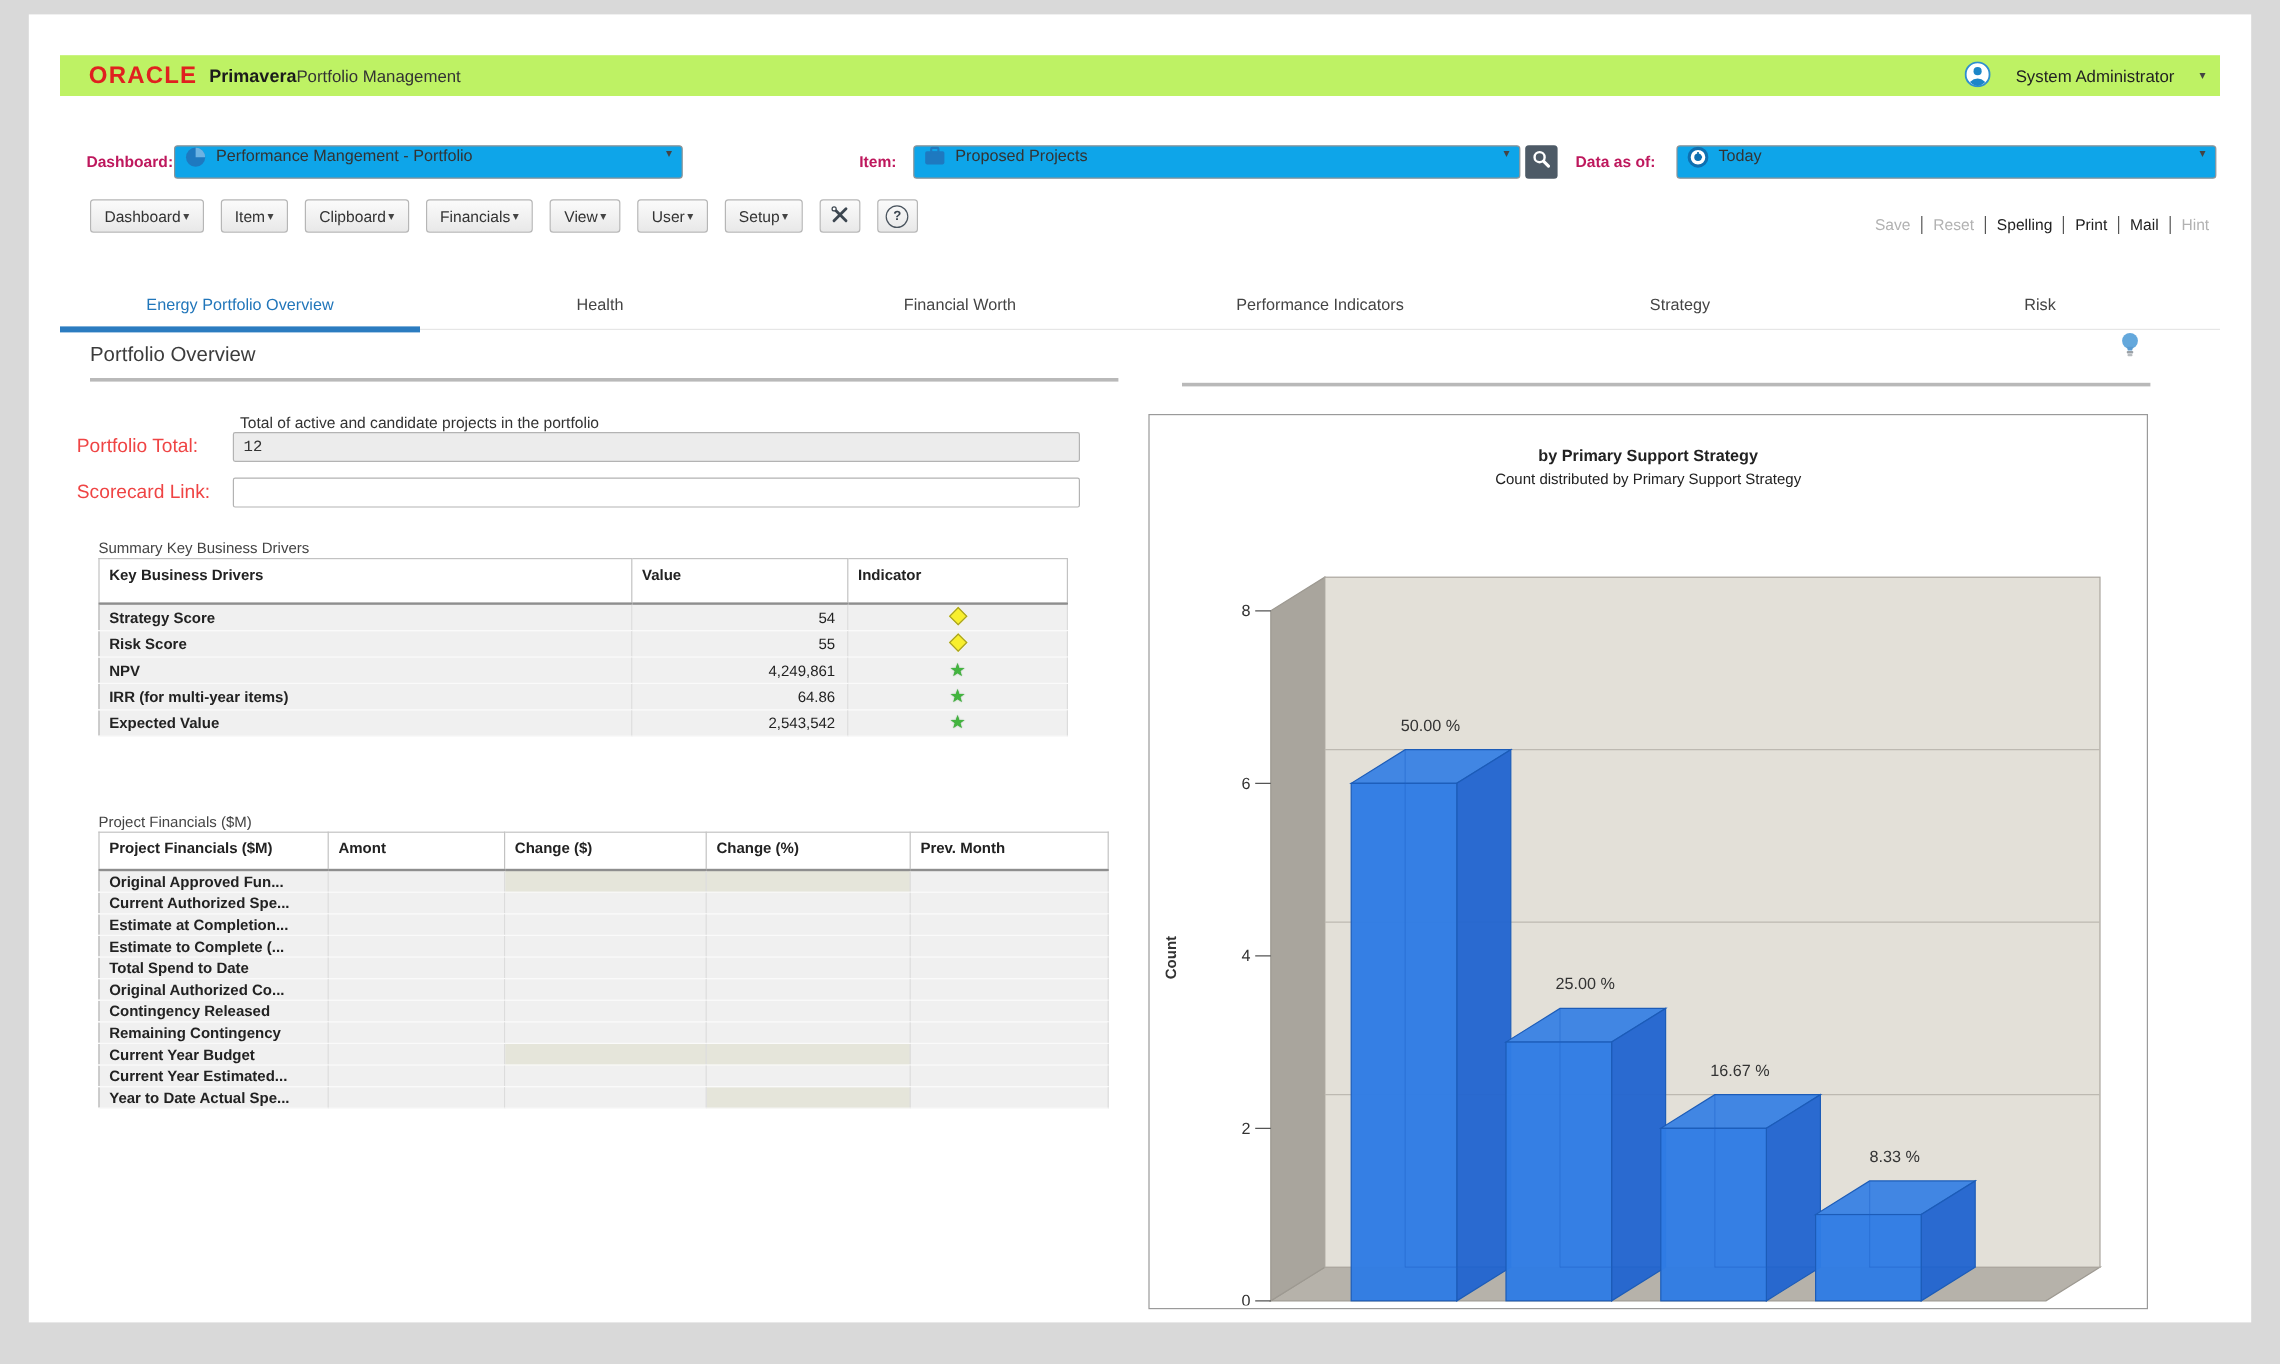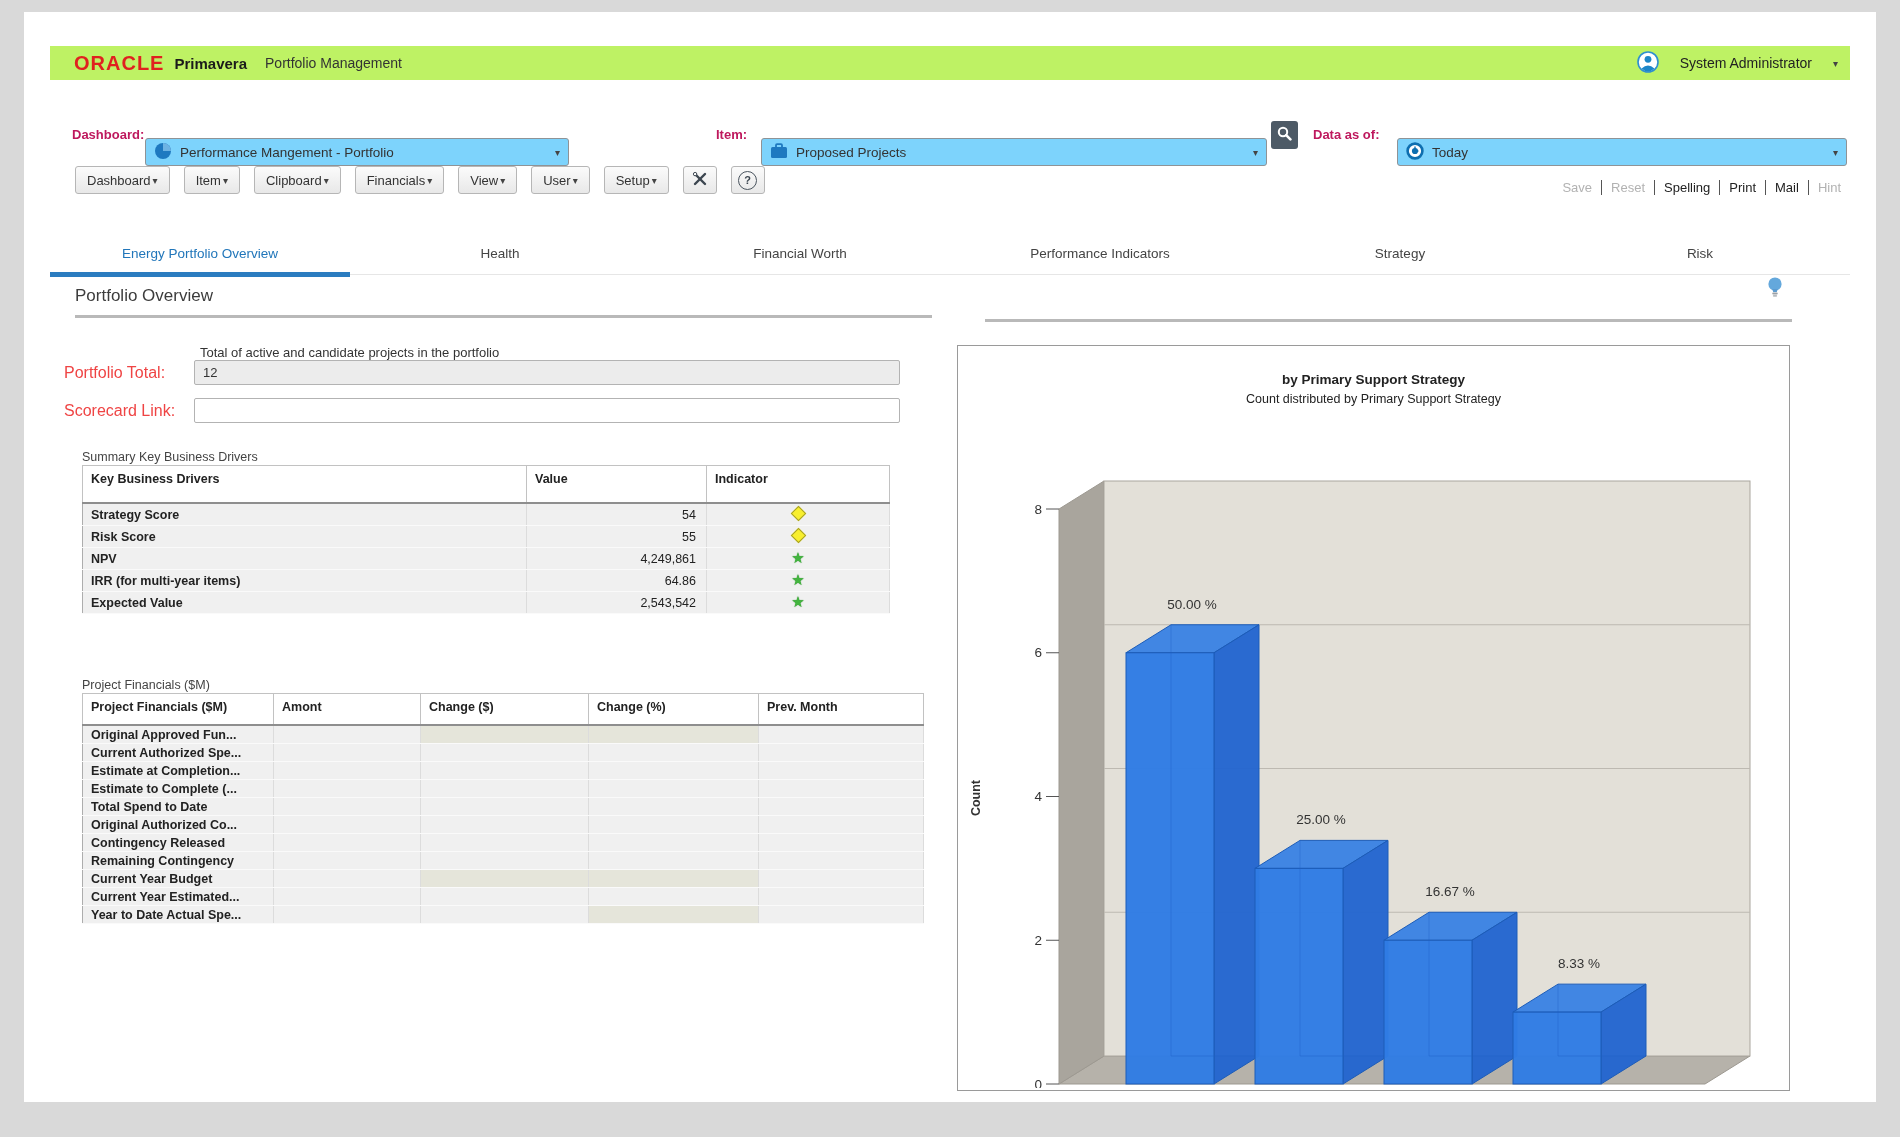--- a/index.html
+++ b/index.html
@@ -3,27 +3,27 @@
 <meta charset="utf-8">
 <style>
   html,body{margin:0;padding:0}
   body{width:1900px;height:1137px;background:#d9d9d9;font-family:"Liberation Sans",sans-serif;position:relative;overflow:hidden}
   .card{position:absolute;left:24px;top:12px;width:1852px;height:1090px;background:#fff;overflow:hidden}
 
   
   .appbar{position:absolute;left:26px;top:34px;width:1800px;height:34px;background:#bef264;display:flex;align-items:center}
   .brand-oracle{color:#e0211f;font-weight:bold;font-size:20px;letter-spacing:1px;margin-left:24px}
   .brand-primavera{color:#1b1b1b;font-weight:bold;font-size:15px;margin-left:10px}
-  .app-title{color:#333;font-size:14px;margin-left:18px}
+  .app-title{color:#333;font-size:14px;}
   .user{margin-left:auto;margin-right:12px;display:flex;align-items:center;gap:21px;font-size:14px;color:#222;cursor:pointer}
   .caret{font-size:10px;color:#444}
 
   
   .ctl-label{position:absolute;top:109px;height:28px;line-height:28px;font-weight:bold;font-size:13px;color:#be185d}
-  .select{position:absolute;top:126px;height:26px;border:1px solid #8f9396;border-radius:3px;background:#7dd3fc;display:flex;align-items:center;font-size:13.5px;color:#333;padding:0 8px;gap:8px;cursor:pointer}
+  .select{position:absolute;top:109px;height:26px;border:1px solid #8f9396;border-radius:3px;background:#0ea5e9;display:flex;align-items:flex-start;font-size:13.5px;color:#333;padding:0 8px;gap:8px;cursor:pointer}
   .select .caret{margin-left:auto}
   .search-btn{position:absolute;left:1247px;top:109px;width:27px;height:28px;background:#4d5a66;border-radius:3px;display:flex;align-items:center;justify-content:center;cursor:pointer}
 
   
   .toolbar{position:absolute;left:51px;top:153px;height:30px;display:flex;gap:14px;align-items:center}
   .tbtn{height:28px;padding:0 11px;background:linear-gradient(#fbfbfb,#e8e8e8);border:1px solid #b6b6b6;border-radius:3px;font-size:13px;color:#333;display:flex;align-items:center;gap:2px;cursor:pointer}
   .icon-btn{width:34px;justify-content:center;padding:0}
   .help-circle{width:17px;height:17px;border:1.6px solid #4a545e;border-radius:50%;display:flex;align-items:center;justify-content:center;font-size:11px;font-weight:bold;color:#3c4650}
   .links{position:absolute;right:26px;top:153px;height:30px;display:flex;align-items:flex-end;font-size:13px}
   .links span{padding:0 9px;color:#222;cursor:pointer}
@@ -36,21 +36,21 @@
   .tab.active{color:#2176ba;font-weight:normal}
   .tab.active::after{content:"";position:absolute;left:0;right:0;bottom:-3px;height:5px;background:#2b7cc0}
 
   
   .page-title{position:absolute;left:51px;top:274px;font-size:17px;color:#3c3c3c}
   .rule-left{position:absolute;left:51px;top:303px;width:857px;height:3px;background:#b9b9b9}
   .rule-right{position:absolute;left:961px;top:307px;width:807px;height:3px;background:#b9b9b9}
   .bulb{position:absolute;left:1743px;top:264px}
   .hint-text{position:absolute;left:176px;top:333px;font-size:13px;color:#333}
   .f-label{position:absolute;left:40px;width:126px;font-size:16px;color:#ef4444;line-height:25px}
-  .f-input{position:absolute;left:170px;width:688px;height:23px;border:1px solid #b3b3b3;border-radius:2px;font-size:13px;padding:0 8px;color:#333;font-family:Liberation Sans, sans-serif}
+  .f-input{position:absolute;left:170px;width:688px;height:23px;border:1px solid #b3b3b3;border-radius:2px;font-size:13px;padding:0 8px;color:#333;font-family:Liberation Mono, monospace}
   .sec-title{position:absolute;left:58px;font-size:12.5px;color:#444}
 
   table.data-table{position:absolute;left:58px;border-collapse:collapse;table-layout:fixed;font-size:12.5px;color:#222;border:1px solid #adadad}
   .data-table th{background:#fff;font-weight:bold;text-align:left;border:1px solid #c2c2c2;border-bottom:2px solid #8e8e8e;vertical-align:top}
   .data-table td{background:#f0f0f0;border-right:1px solid #dcdcdc;border-bottom:1px solid #fafafa}
   #kbd-table th{padding:6px 8px 16px}
   #kbd-table td{padding:3px 8px;height:15px}
   #fin-table th{padding:6px 8px 10px}
   #fin-table td{padding:1px 8px;height:15px}
   .name-cell{font-weight:bold}

